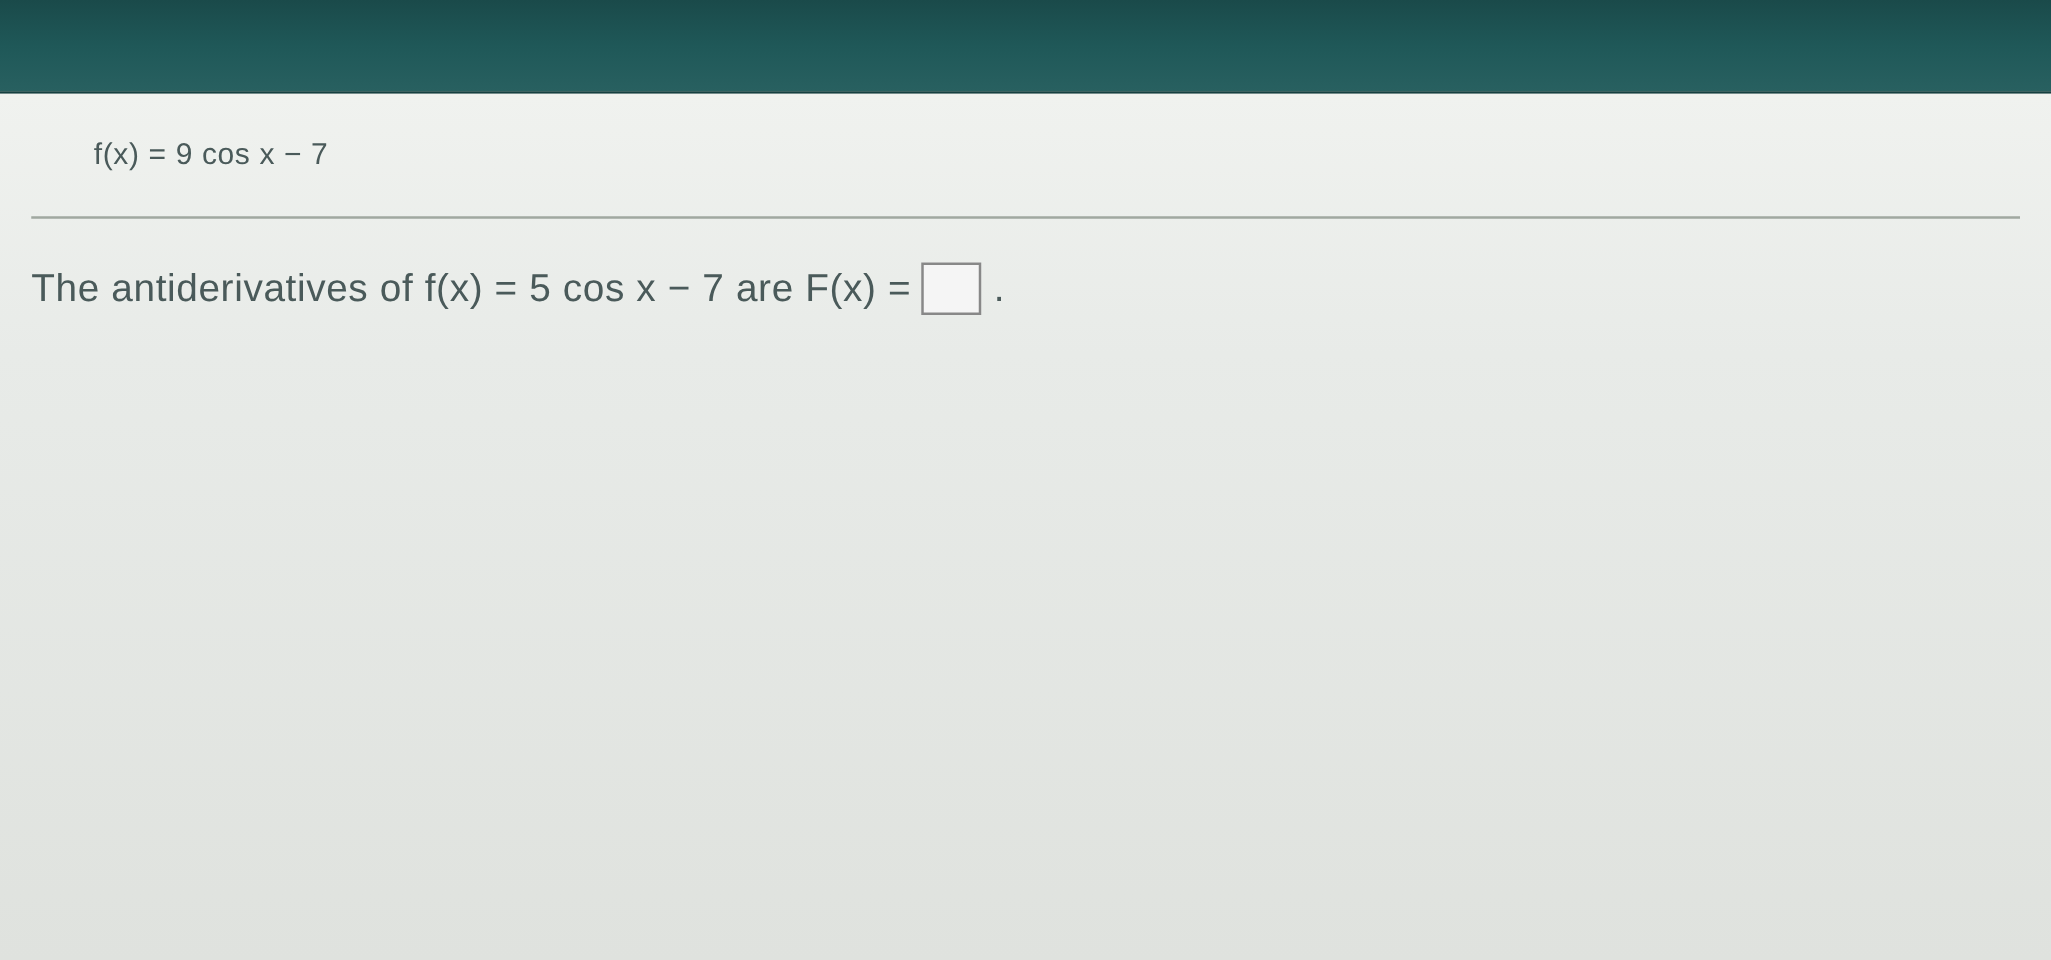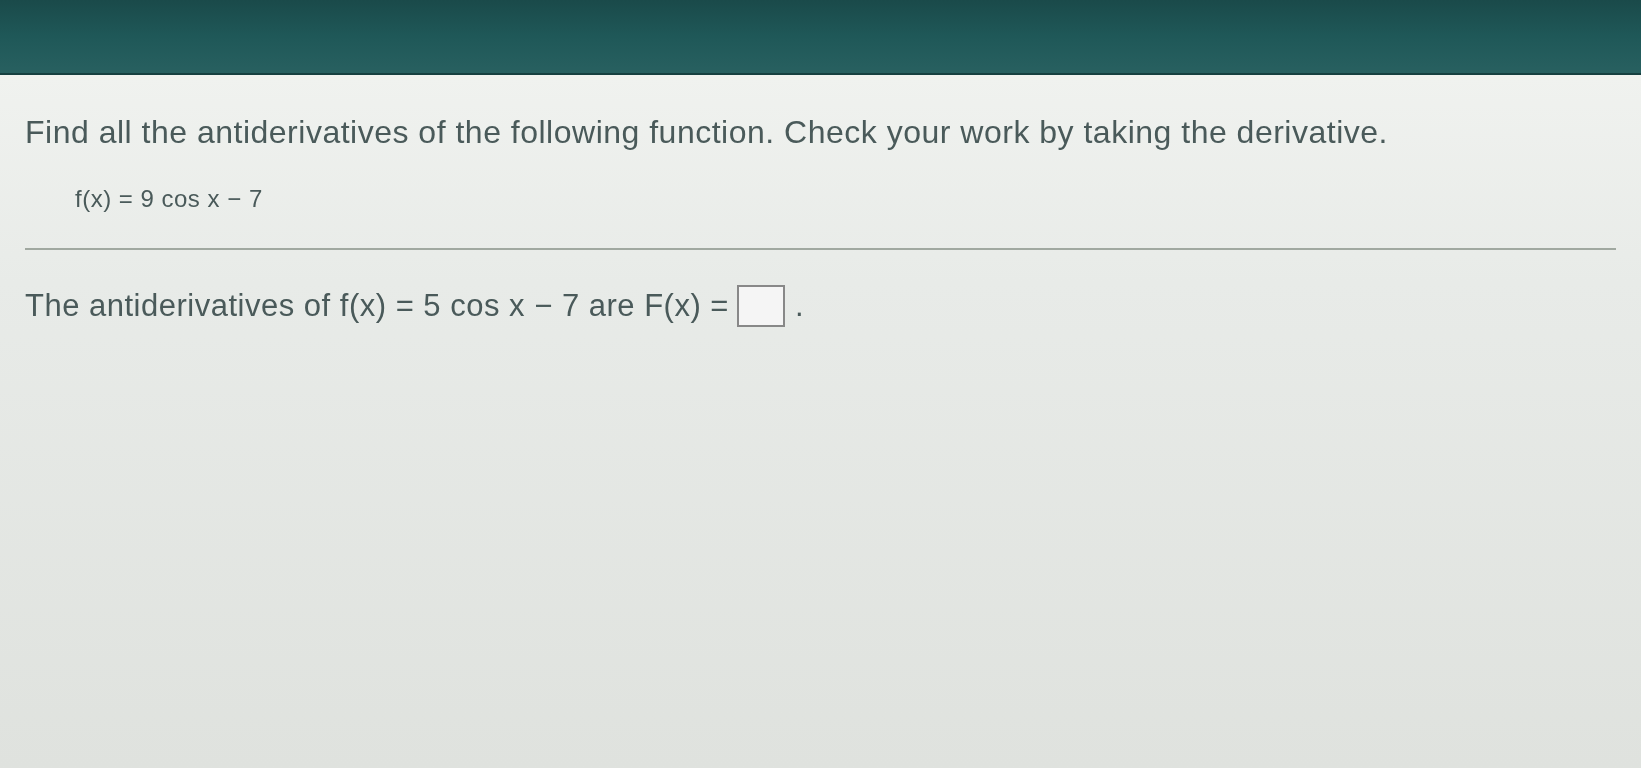--- a/index.html
+++ b/index.html
@@ -63,21 +63,20 @@
     .period {
       margin-left: 2px;
     }
   </style>
 </head>
 <body>
 
 <div class="header-bar"></div>
 
 <div class="content-area">
-  <div class="instruction">Find all the antiderivatives of the following function. Check your work by taking the derivative.</div>
   <div class="function-def">f(x) = 9 cos x − 7</div>
   <hr class="divider">
   <div class="answer-line">
     <span>The antiderivatives of f(x) = 5 cos x − 7 are F(x) =</span>
     <input type="text" class="answer-input" value="" style="">
     <span class="period">.</span>
   </div>
 </div>
 
 </body></html>

